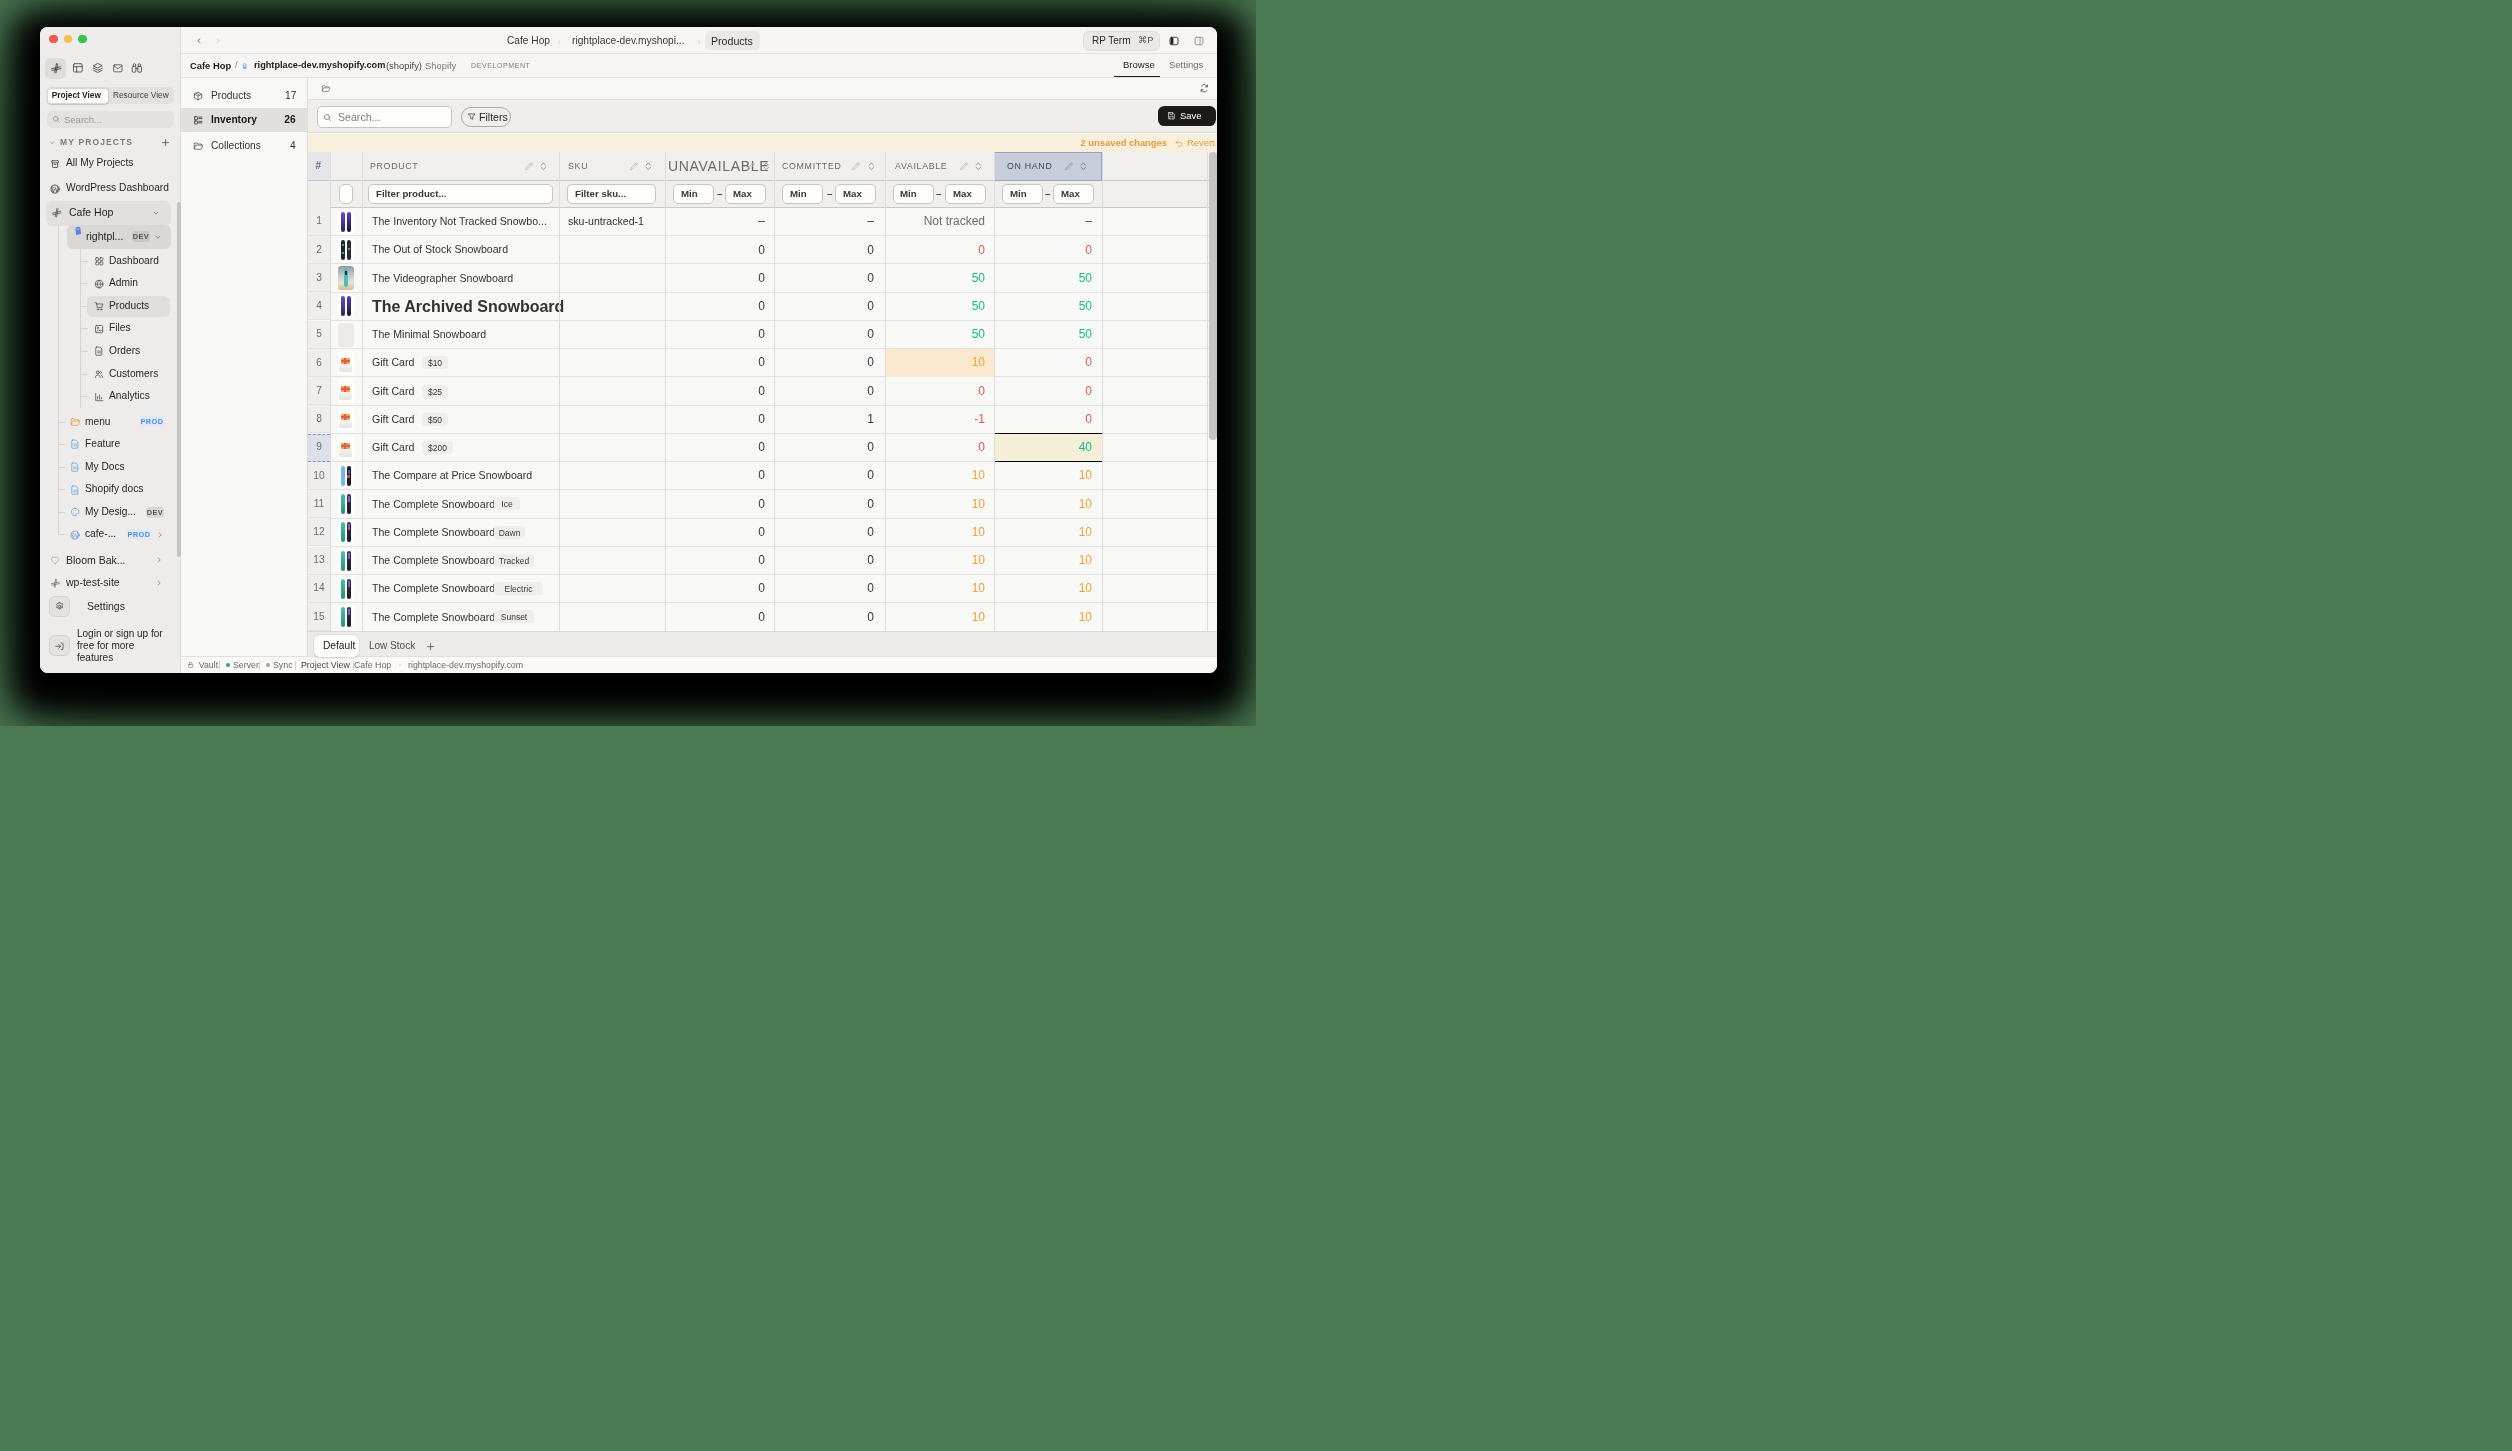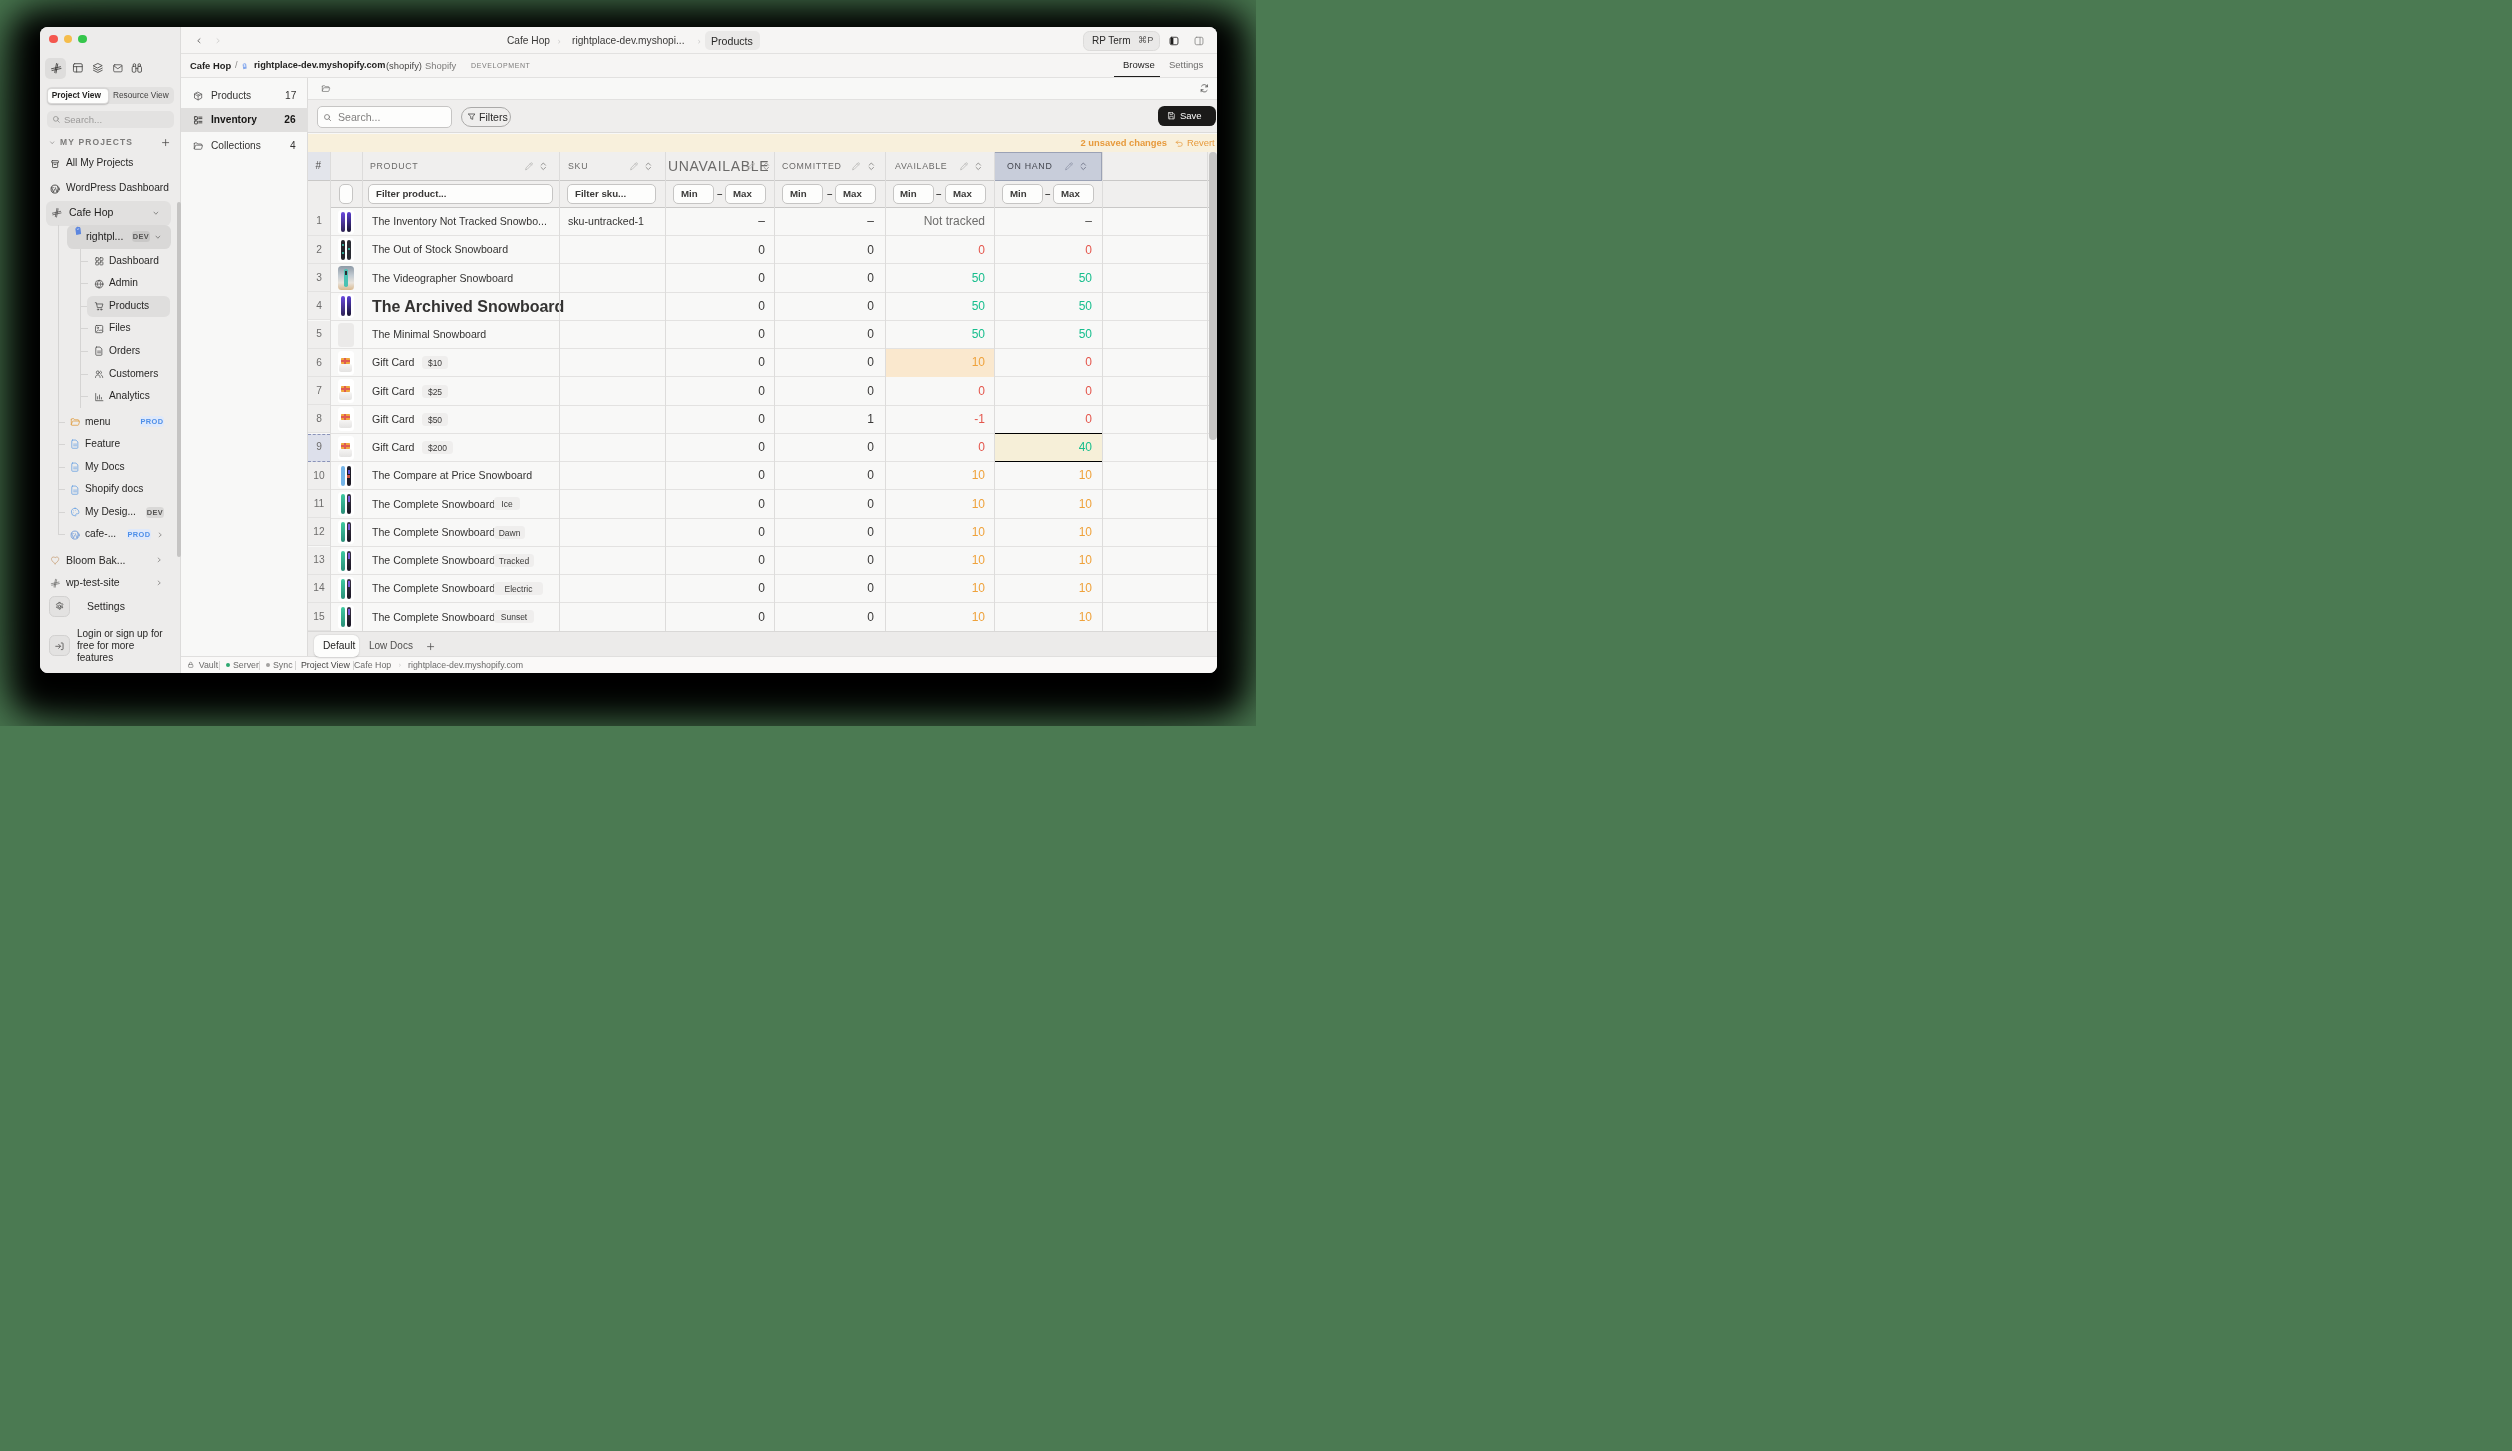--- a/index.html
+++ b/index.html
@@ -776,20 +776,20 @@
 <div class="abs" style="left:357px;top:74px;width:0.7px;height:479px;background:#DDDCDB;"></div>
 <div class="abs" style="left:466px;top:74px;width:0.7px;height:479px;background:#DDDCDB;"></div>
 <div class="abs" style="left:577px;top:74px;width:0.7px;height:479px;background:#DDDCDB;"></div>
 <div class="abs" style="left:686px;top:74px;width:0.7px;height:479px;background:#DDDCDB;"></div>
 <div class="abs" style="left:794px;top:74px;width:0.7px;height:479px;background:#DDDCDB;"></div>
 <div class="abs" style="left:899px;top:74px;width:0.7px;height:479px;background:#DDDCDB;"></div>
 <div class="abs" style="left:901px;top:74px;width:7.8px;height:288px;background:#C6C5C4;border-radius:3.9px;"></div>
 <div class="abs" style="left:0;top:553px;width:909px;height:25px;background:#ECEBEA;border-top:0.7px solid #D9D8D7;"></div>
 <div class="abs" style="left:6.4px;top:557px;width:45px;height:21.5px;background:#FDFDFC;border-radius:5.6px;box-shadow:0 0.7px 1.8px rgba(0,0,0,0.18);"></div>
 <div class="txt" style="left:15px;top:562px;font-size:10.2px;color:#232221;font-weight:normal;letter-spacing:0;line-height:12.8px;">Default</div>
-<div class="txt" style="left:61px;top:562px;font-size:10px;color:#504F4E;font-weight:normal;letter-spacing:0;line-height:12.4px;">Low Docs</div>
+<div class="txt" style="left:61px;top:562px;font-size:10px;color:#504F4E;font-weight:normal;letter-spacing:0;line-height:12.4px;">Low Stock</div>
 <div class="icon" style="left:118px;top:564px;width:9.2px;height:9.2px;">
         <svg width="9.2" height="9.2" viewBox="0 0 24 24" fill="none">
           <path d="M12 4 V20 M4 12 H20" stroke="#504F4E" stroke-width="2" stroke-linecap="round" stroke-linejoin="round"></path>
         </svg>
       </div>
 </div>
 </div>
 
 </body></html>

